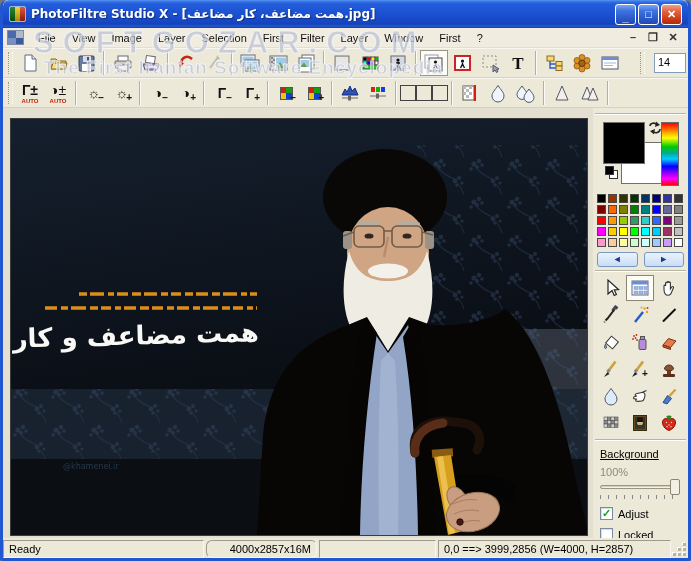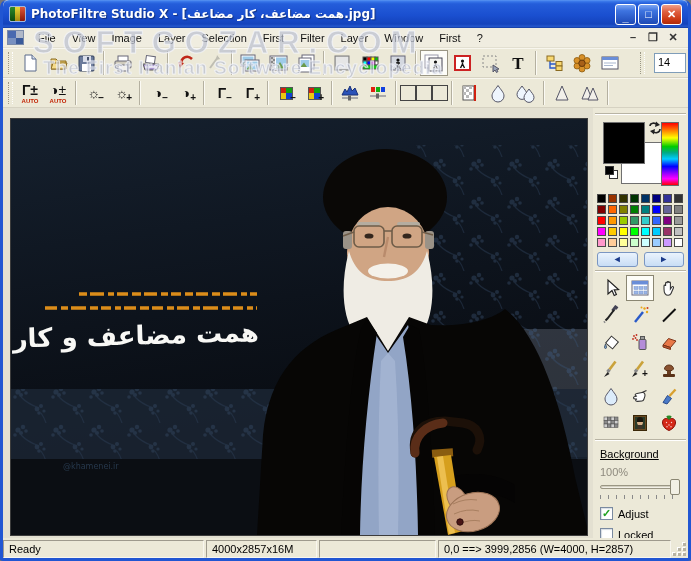--- a/index.html
+++ b/index.html
@@ -101,21 +101,21 @@
   .sl-thumb{position:absolute;right:0;top:-3px;width:10px;height:16px;background:#f2f0e4;border:1px solid #8a8672;border-radius:2px;}
   .ticks{width:80px;height:4px;margin-top:3px;background:repeating-linear-gradient(90deg,#8a8a8a 0 1px,transparent 1px 8px);}
   .chk-row{display:flex;align-items:center;gap:5px;margin-top:8px;}
   .chk{width:13px;height:13px;background:#fff;border:1px solid #7a8aa0;box-shadow:inset 1px 1px 1px #d8dde4;
     display:flex;align-items:center;justify-content:center;font-size:11px;font-weight:bold;color:#21A121;line-height:1;}
   
   .statusbar{position:absolute;left:0;top:538px;width:685px;height:20px;background:#ECE9D8;
     display:flex;gap:2px;align-items:stretch;font-size:11px;color:#000;padding-top:2px;}
   .seg{border:1px solid;border-color:#9e9a8d #f8f6ee #f8f6ee #9e9a8d;display:flex;align-items:center;padding:0 5px;white-space:nowrap;overflow:hidden;}
   .seg.s1{flex:0 0 201px;}
-  .seg.s2{flex:0 0 111px;justify-content:flex-start;}
+  .seg.s2{flex:0 0 111px;justify-content:flex-end;border-radius:6px;}
   .seg.s3{flex:0 0 117px;}
   .seg.s4{flex:1;}
   .grip{flex:0 0 15px;position:relative;}
   .grip i{position:absolute;width:3px;height:3px;background:#b8b4a4;box-shadow:-1px -1px 0 #fff;}
   .grip i:nth-child(1){right:2px;bottom:2px;} .grip i:nth-child(2){right:7px;bottom:2px;}
   .grip i:nth-child(3){right:2px;bottom:7px;} .grip i:nth-child(4){right:12px;bottom:2px;}
   .grip i:nth-child(5){right:2px;bottom:12px;} .grip i:nth-child(6){right:7px;bottom:7px;}
 </style>
 </head>
 <body>

